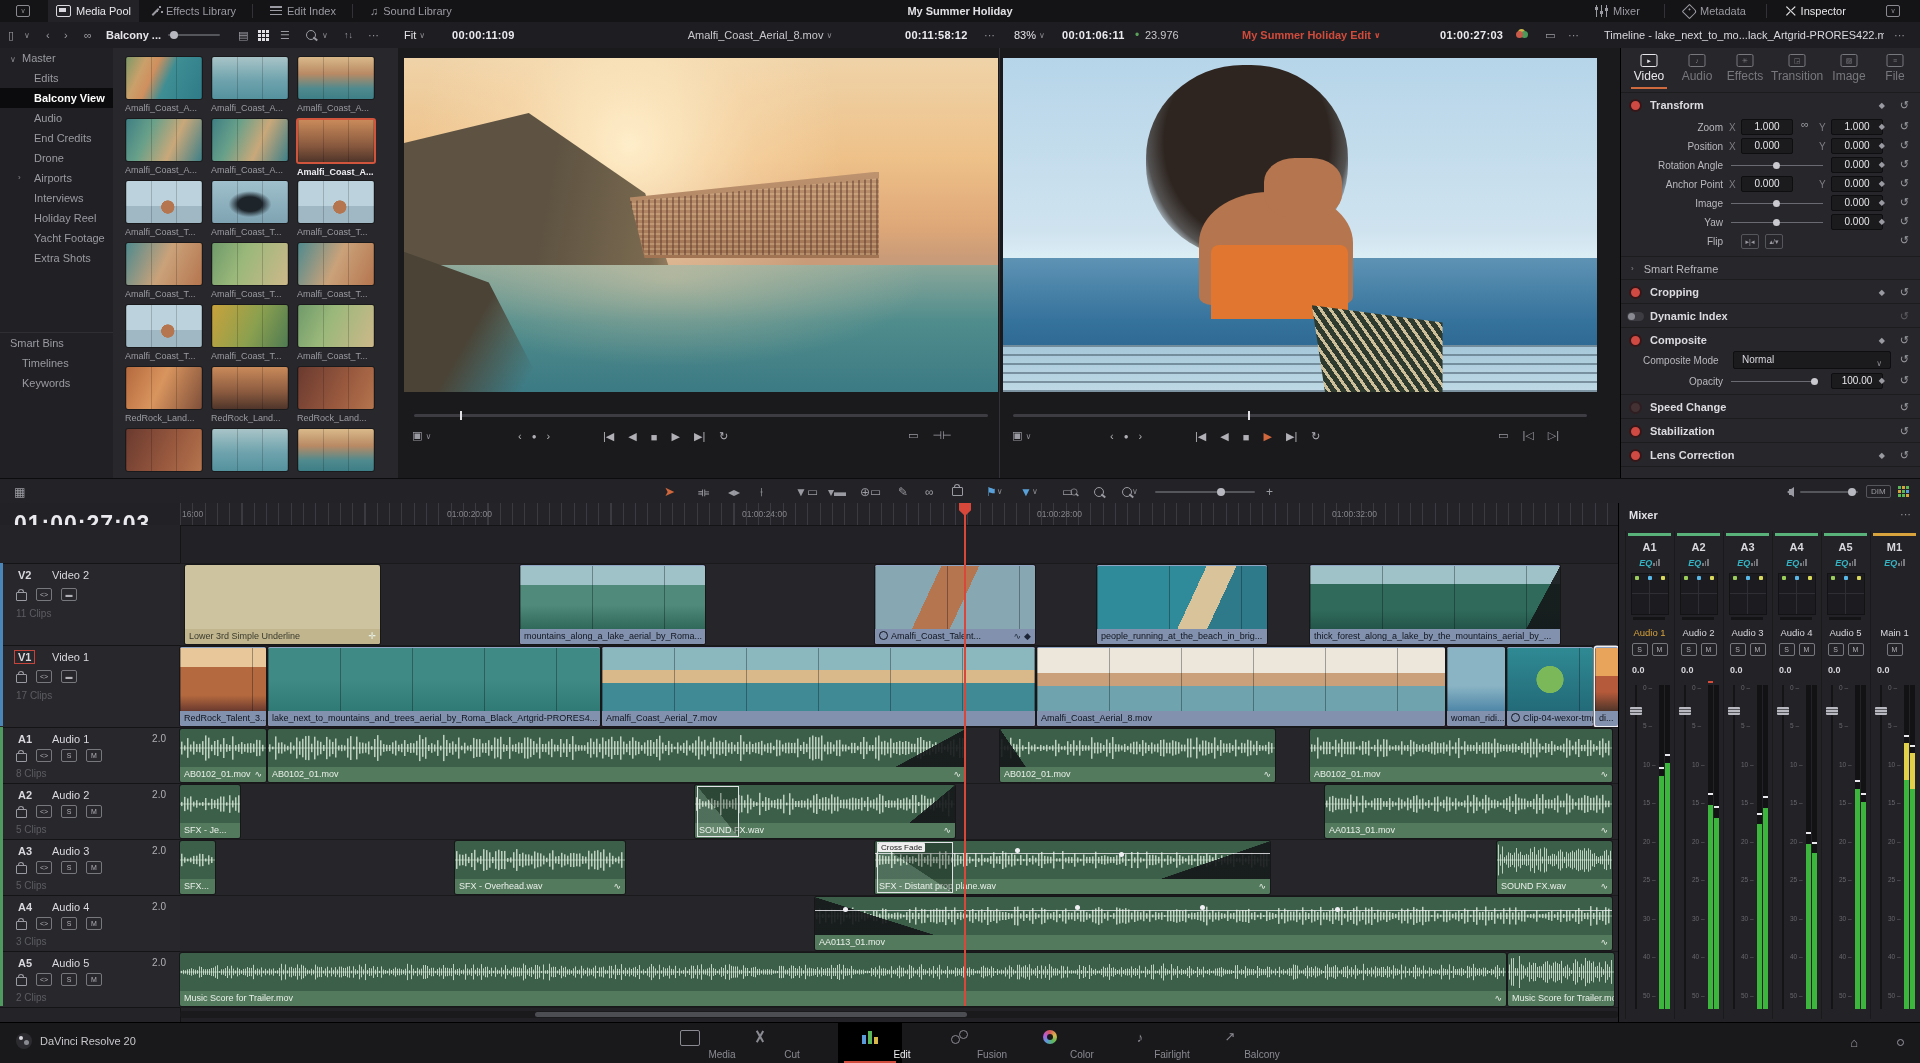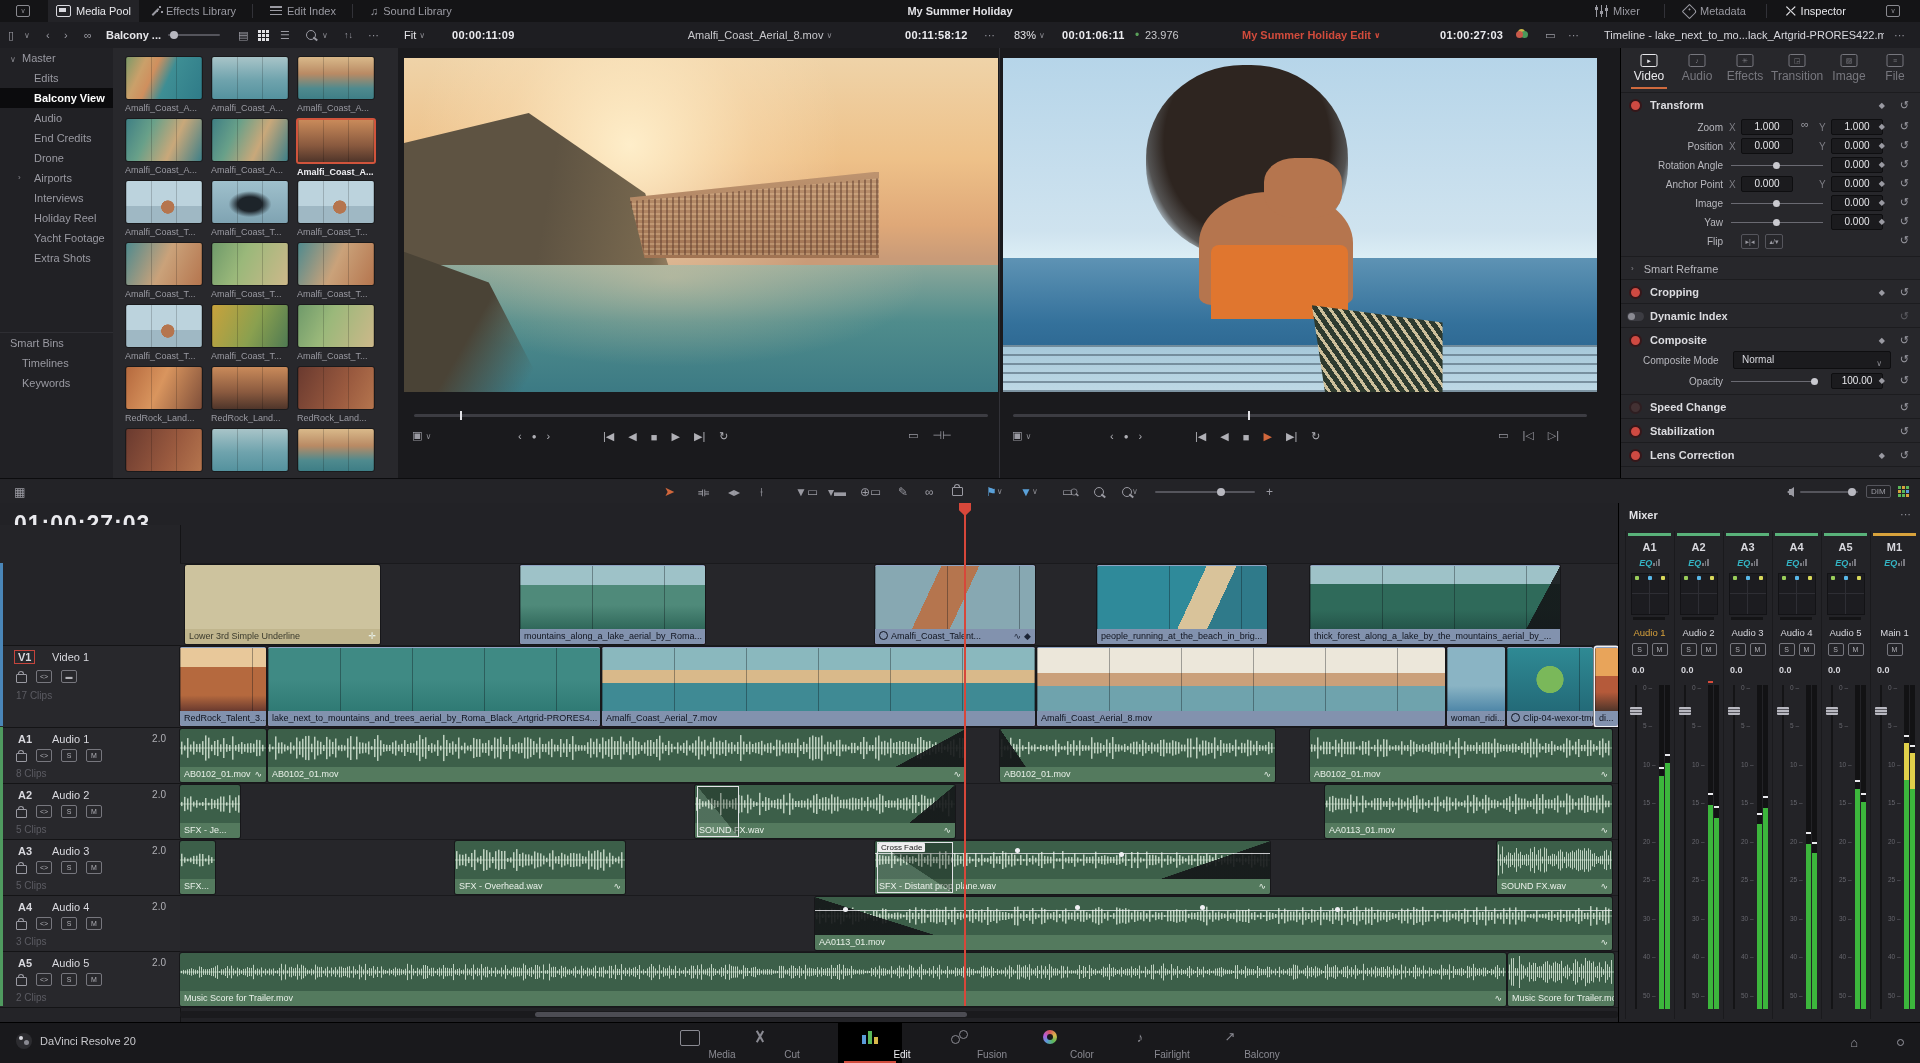--- a/index.html
+++ b/index.html
@@ -708,25 +708,42 @@
           <b style="background:#5a9ad8"></b>
           <b></b>
           <b></b>
           <b style="background:#d8a23c"></b>
         </span>
       </div>
   </div>
 
   <div class="r tl">
     <div class="bigtc">01:00:27:03</div>
+    <div class="ruler">
+        <div class="rlabel" style="left: 2px;">16:00</div>
+        <div class="rlabel" style="left: 267px;">01:00:20:00</div>
+        <div class="rlabel" style="left: 562px;">01:00:24:00</div>
+        <div class="rlabel" style="left: 857px;">01:00:28:00</div>
+        <div class="rlabel" style="left: 1152px;">01:00:32:00</div>
+      </div>
     <div class="hdrcol"></div>
 
     <div class="edgeV" style="top:60px;height:163px;background:#4a86b8"></div>
     <div class="edgeV" style="top:224px;height:279px;background:#4f9a5f"></div>
 
+    <div class="thdr" style="top:60px;height:81px">
+      <span class="badge">V2</span>
+      <span class="tname">Video 2</span>
+      <div class="trow2" style="top:24px">
+          <span class="ilock"></span>
+          <span class="mbtn">&lt;&gt;</span>
+          <span class="mbtn">▬</span>
+        </div>
+      <span class="clipsct" style="top:44px">11 Clips</span>
+    </div>
     <div class="thdr" style="top:142px;height:81px">
       <span class="badge patched">V1</span>
       <span class="tname">Video 1</span>
       <div class="trow2" style="top:24px">
           <span class="ilock"></span>
           <span class="mbtn">&lt;&gt;</span>
           <span class="mbtn">▬</span>
         </div>
       <span class="clipsct" style="top:44px">17 Clips</span>
     </div>

